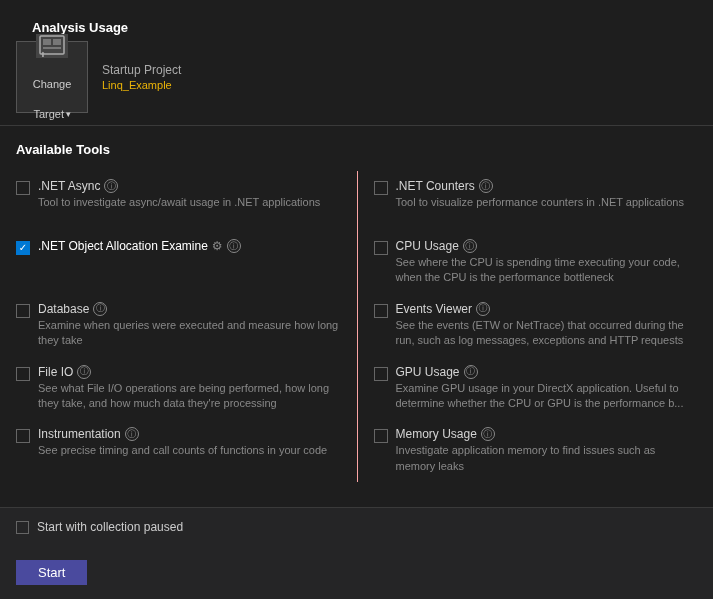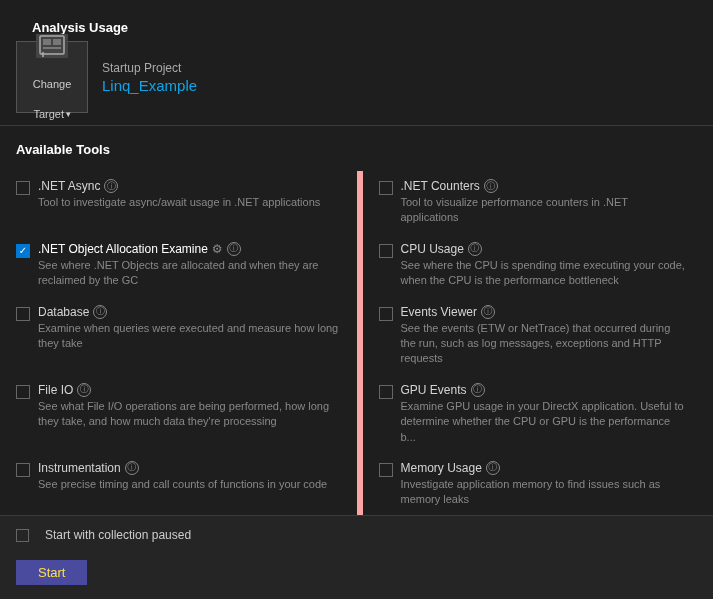--- a/index.html
+++ b/index.html
@@ -54,22 +54,22 @@
       align-items: center;
       justify-content: center;
       margin-bottom: 2px;
     }
     .target-info .target-type {
       font-size: 12px;
       color: #aaaaaa;
       margin-bottom: 2px;
     }
     .target-info .target-name {
-      font-size: 15px;
-      color: #0ea5e9;
+      font-size: 11px;
+      color: #eab308;
       font-weight: 500;
     }
     
     .available-tools {
       padding: 8px 16px 0 16px;
     }
     .tools-grid {
       display: grid;
       grid-template-columns: 1fr 1fr;
       gap: 0;
@@ -77,21 +77,21 @@
     }
     .tool-item {
       display: flex;
       align-items: flex-start;
       gap: 8px;
       padding: 8px 12px 8px 0;
       min-height: 60px;
     }
     .tool-item.right {
       padding-left: 16px;
-      border-left: 6px solid #fca5a5;
+      border-left: 1px solid #fca5a5;
     }
     .tool-checkbox {
       width: 14px;
       height: 14px;
       min-width: 14px;
       border: 1px solid #666;
       background: transparent;
       margin-top: 2px;
       cursor: pointer;
       display: flex;
@@ -152,39 +152,39 @@
       bottom: 0;
       left: 0;
       right: 0;
       background: #252526;
       border-top: 1px solid #3a3a3a;
       padding: 12px 16px 14px 16px;
     }
     .collection-paused-row {
       display: flex;
       align-items: center;
-      gap: 16px;
-      margin-bottom: 18px;
+      gap: 8px;
+      margin-bottom: 26px;
     }
     .small-checkbox {
       width: 13px;
       height: 13px;
       min-width: 13px;
       border: 1px solid #666;
       background: transparent;
       cursor: pointer;
     }
     .collection-label {
       font-size: 12px;
       color: #cccccc;
     }
     .start-btn {
       background: #4a4a9e;
       border: none;
-      color: #fde047;
+      color: #ffffff;
       font-size: 13px;
       padding: 5px 22px;
       cursor: pointer;
       font-family: 'Segoe UI', sans-serif;
       text-align: center;
     }
   </style>
 </head>
 <body>
 
@@ -243,21 +243,20 @@
       </div>
 
       <div class="tool-item">
         <div class="tool-checkbox checked"></div>
         <div class="tool-content">
           <div class="tool-name-row">
             <span class="tool-name checked-name">.NET Object Allocation Examine</span>
             <span class="gear-icon">⚙</span>
             <span class="info-icon">ⓘ</span>
           </div>
-          <div class="tool-desc">See where .NET Objects are allocated and when they are reclaimed by the GC</div>
         </div>
       </div>
 
       <div class="tool-item right">
         <div class="tool-checkbox"></div>
         <div class="tool-content">
           <div class="tool-name-row">
             <span class="tool-name">CPU Usage</span>
             <span class="info-icon">ⓘ</span>
           </div>
@@ -295,21 +294,21 @@
             <span class="info-icon">ⓘ</span>
           </div>
           <div class="tool-desc">See what File I/O operations are being performed, how long they take, and how much data they're processing</div>
         </div>
       </div>
 
       <div class="tool-item right">
         <div class="tool-checkbox"></div>
         <div class="tool-content">
           <div class="tool-name-row">
-            <span class="tool-name">GPU Events</span>
+            <span class="tool-name">GPU Usage</span>
             <span class="info-icon">ⓘ</span>
           </div>
           <div class="tool-desc">Examine GPU usage in your DirectX application. Useful to determine whether the CPU or GPU is the performance b...</div>
         </div>
       </div>
 
       <div class="tool-item">
         <div class="tool-checkbox"></div>
         <div class="tool-content">
           <div class="tool-name-row">

